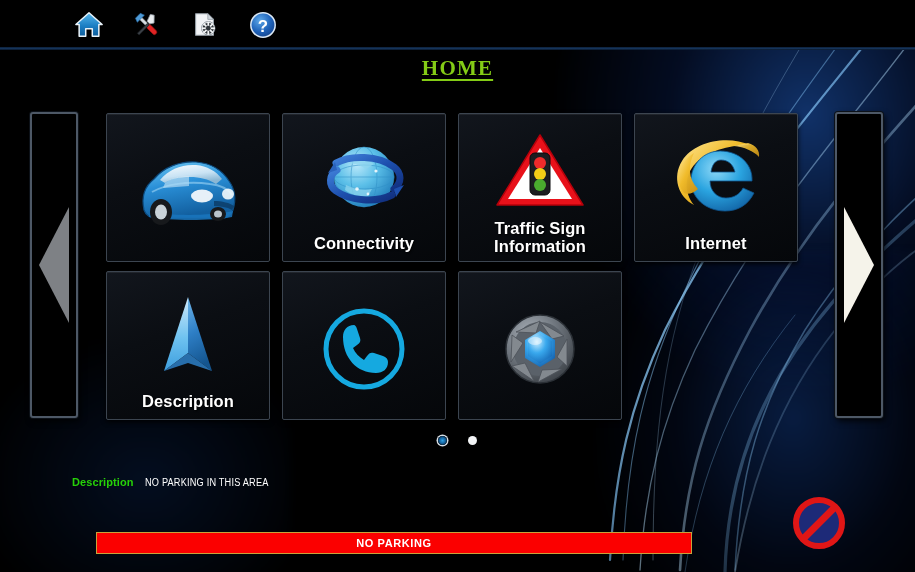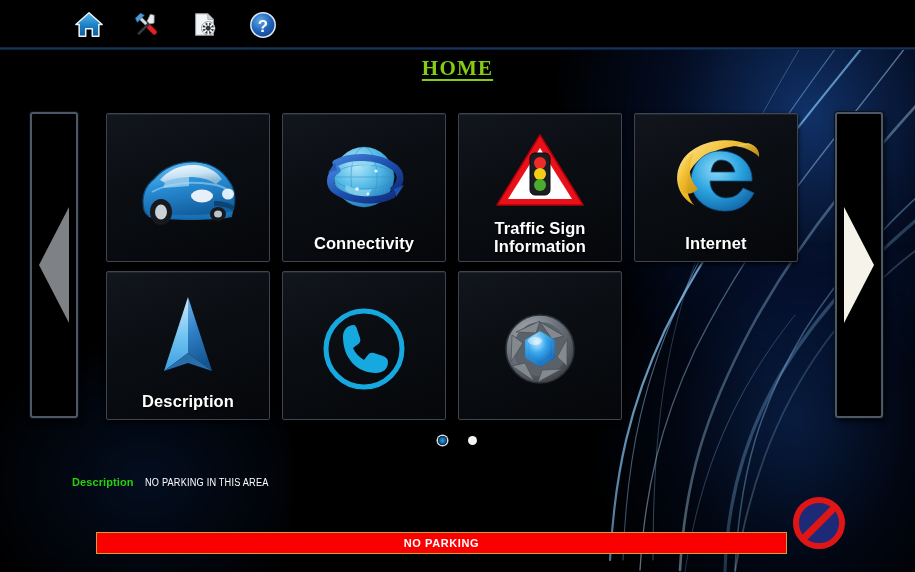--- a/index.html
+++ b/index.html
@@ -183,21 +183,21 @@
     font-size:10px;
     letter-spacing:0.2px;
     transform:scaleX(0.92);
     transform-origin:left center;
   }
 
   
   .banner {
     position:absolute;
     left:96px; top:532px;
-    width:691px; height:22px;
+    width:596px; height:22px;
     background:#fb0000;
     border:1px solid #c9a23a;
     display:flex; align-items:center; justify-content:center;
     z-index:5;
     cursor:pointer;
   }
   .banner-text {
     color:#ffffff;
     font-size:11px;
     font-weight:bold;

